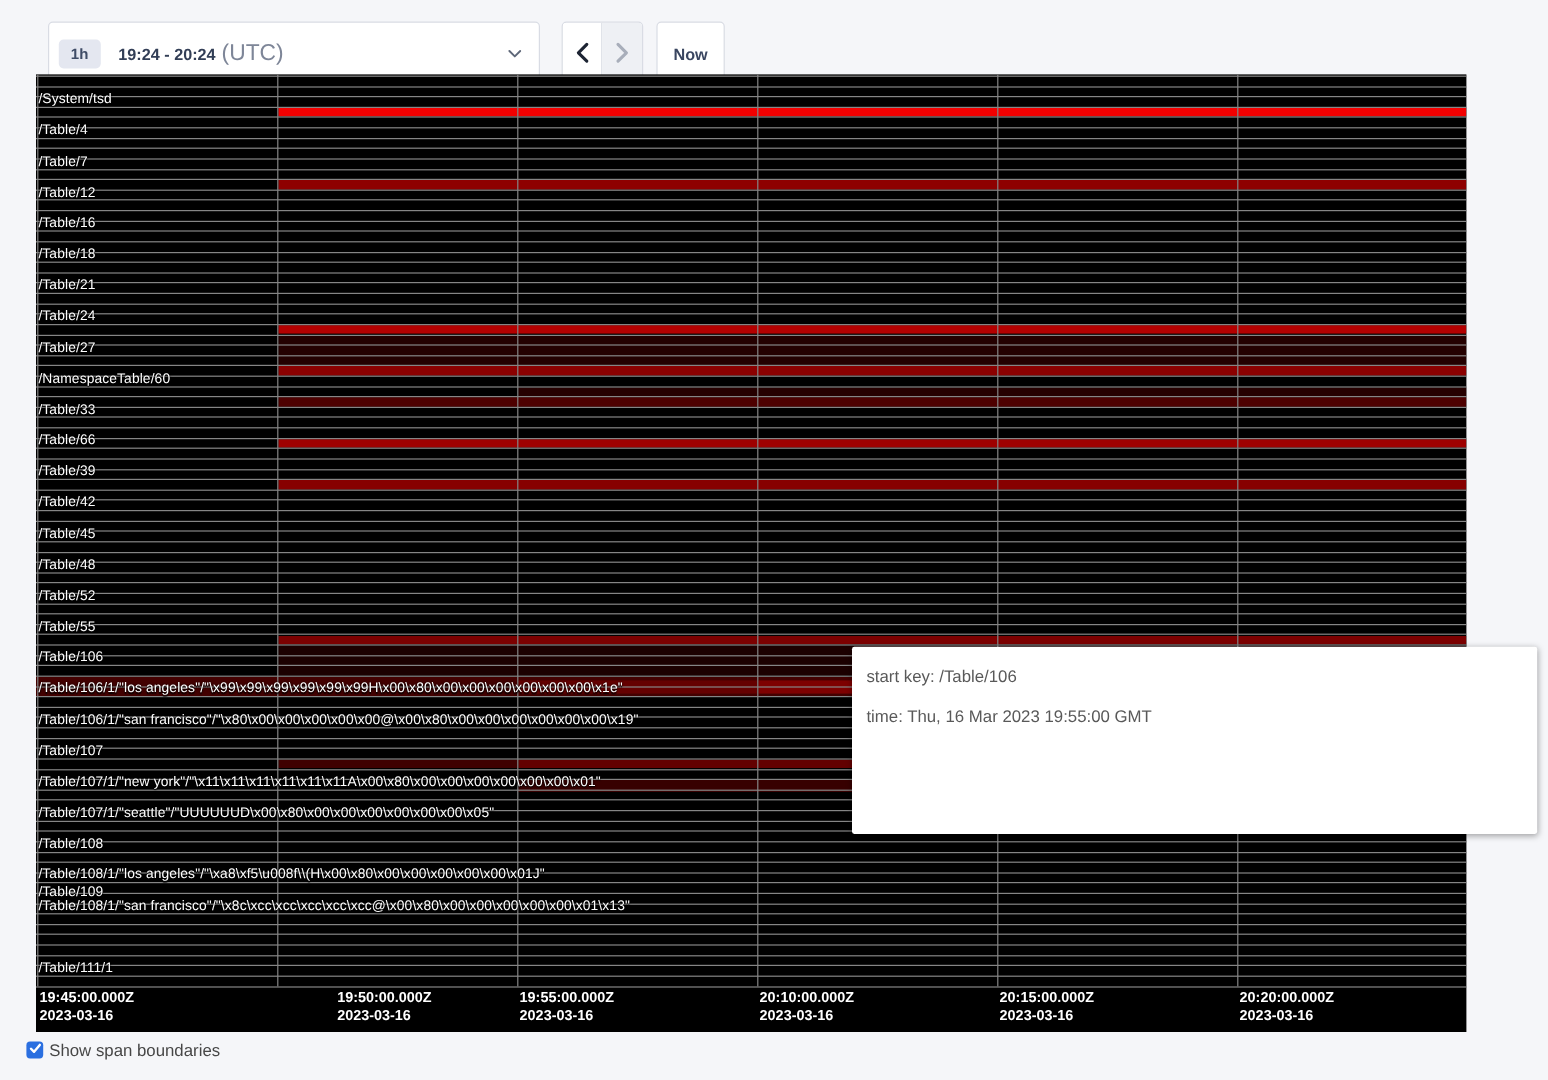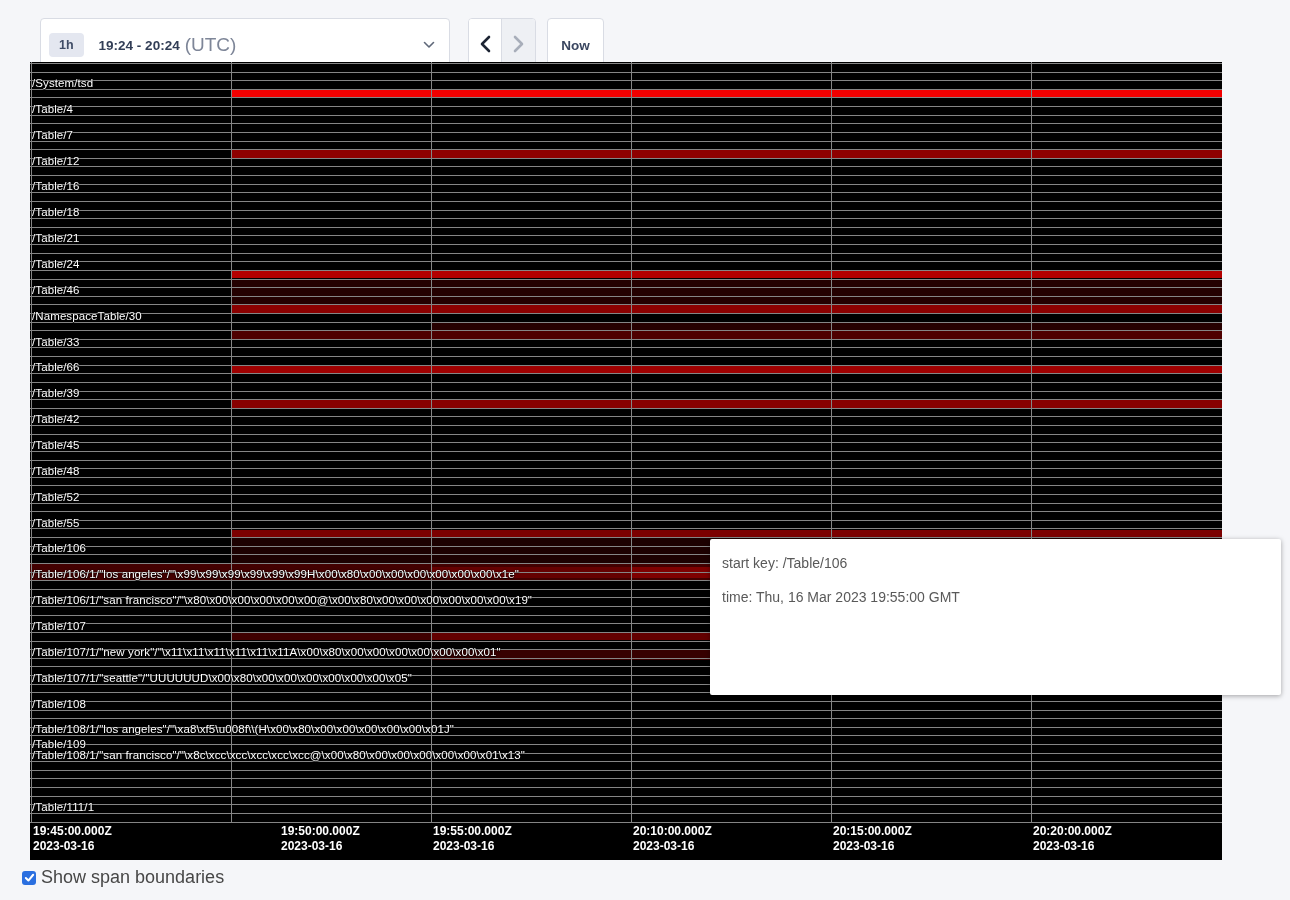--- a/index.html
+++ b/index.html
@@ -51,21 +51,21 @@
     background:#fff; border-radius:2px; box-shadow:0 1px 5px rgba(0,0,0,0.35);
     padding:7px 12px; z-index:6; color:#595959; font-size:14px;
   }
   .kv-tooltip .tline { height:34px; display:flex; align-items:center; white-space:nowrap; }
   
   .footer { position:absolute; left:22px; top:867px; display:flex; align-items:center; }
   .cbx {
     width:14px; height:14px; background:#2a6fe0; border-radius:3px;
     display:flex; align-items:center; justify-content:center; cursor:pointer;
   }
-  .footer-label { margin-left:5px; font-size:18px; color:#474747; }
+  .footer-label { margin-left:5px; font-size:14px; color:#474747; }
 </style>
 </head>
 <body>
 
 <div class="toolbar">
   <div class="time-selector">
     <span class="tw-badge">1h</span>
     <span class="range-text">19:24 - 20:24</span>
     <span class="tz-text">(UTC)</span>
     <span class="chev-down">
@@ -207,22 +207,22 @@
     <div class="vline" style="left: 801px; top: 0px; height: 760px; background: rgb(133, 133, 133);"></div>
     <div class="vline" style="left: 1001px; top: 0px; height: 760px; background: rgb(133, 133, 133);"></div>
     <div class="spanlabel" style="top: 21px;">/System/tsd</div>
     <div class="spanlabel" style="top: 46.9px;">/Table/4</div>
     <div class="spanlabel" style="top: 72.7px;">/Table/7</div>
     <div class="spanlabel" style="top: 98.6px;">/Table/12</div>
     <div class="spanlabel" style="top: 124.4px;">/Table/16</div>
     <div class="spanlabel" style="top: 150.3px;">/Table/18</div>
     <div class="spanlabel" style="top: 176.1px;">/Table/21</div>
     <div class="spanlabel" style="top: 202px;">/Table/24</div>
-    <div class="spanlabel" style="top: 227.9px;">/Table/46</div>
-    <div class="spanlabel" style="top: 253.7px;">/NamespaceTable/30</div>
+    <div class="spanlabel" style="top: 227.9px;">/Table/27</div>
+    <div class="spanlabel" style="top: 253.7px;">/NamespaceTable/60</div>
     <div class="spanlabel" style="top: 279.6px;">/Table/33</div>
     <div class="spanlabel" style="top: 305.4px;">/Table/66</div>
     <div class="spanlabel" style="top: 331.3px; text-align: right;">/Table/39</div>
     <div class="spanlabel" style="top: 357.1px;">/Table/42</div>
     <div class="spanlabel" style="top: 383px;">/Table/45</div>
     <div class="spanlabel" style="top: 408.9px;">/Table/48</div>
     <div class="spanlabel" style="top: 434.7px;">/Table/52</div>
     <div class="spanlabel" style="top: 460.6px;">/Table/55</div>
     <div class="spanlabel" style="top: 486.4px;">/Table/106</div>
     <div class="spanlabel" style="top: 512.3px;">/Table/106/1/"los angeles"/"\x99\x99\x99\x99\x99\x99H\x00\x80\x00\x00\x00\x00\x00\x00\x1e"</div>

